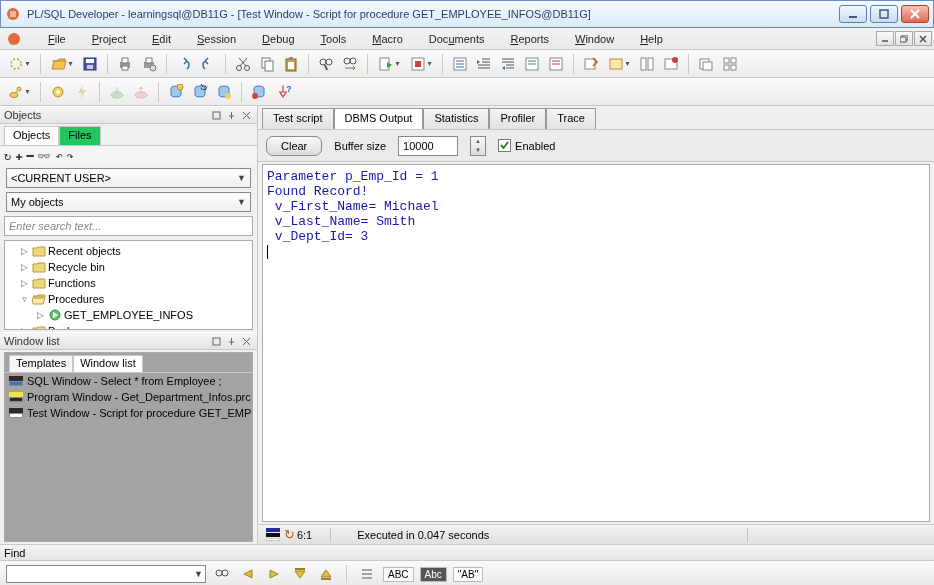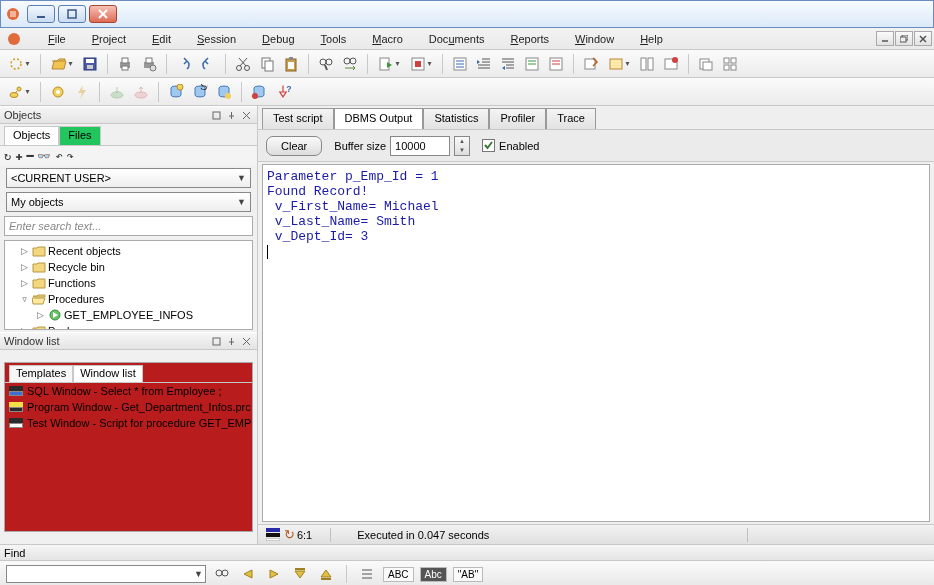--- a/index.html
+++ b/index.html
@@ -53,21 +53,21 @@
 .searchbox { height:20px; border:1px solid #aaa; background:#fff; margin:2px 4px; padding:0 4px; color:#888; font-style:italic; display:flex; align-items:center;}
 
 .tree { flex:0 0 90px; background:#fff; border:1px solid #aaa; margin:2px 4px; overflow-y:scroll; padding:2px;}
 .tree-row { display:flex; align-items:center; height:16px; gap:2px;}
 .tree-toggle { width:11px; font-size:9px; color:#666; text-align:center;}
 .tree-icon { width:14px; height:12px; display:inline-flex;}
 .tree-row .label{white-space:nowrap;}
 .lvl1{padding-left:12px;}
 .lvl2{padding-left:28px;}
 
-.winlist-body { flex:1; background:#b91c1c; border:1px solid #aaa; margin:12px 4px; overflow:hidden;text-align:right;}
+.winlist-body { flex:1; background:#a3a3a3; border:1px solid #aaa; margin:2px 4px; overflow:hidden;text-align:right;}
 .winlist-tabs{height:20px;padding:2px 4px 0;display:flex;border-bottom:1px solid #c8c8c8;}
 .wl-tab{padding:1px 6px;border:1px solid #c8c8c8;border-bottom:none;background:#f6f6f6;}
 .wl-tab.active{background:#fff;}
 .wl-item{padding:2px 4px;display:flex;align-items:center;gap:4px;white-space:nowrap;overflow:hidden;}
 .wl-icon{width:14px;height:10px;flex-shrink:0;}
 
 
 .right { flex: 1; display: flex; flex-direction: column; background:#f0f0f0;}
 .right-tabs { height: 24px; display: flex; padding:2px 4px 0; border-bottom:1px solid #c8c8c8; background:#efefef;}
 .r-tab { padding:3px 10px; border:1px solid #999; border-bottom:none; background:linear-gradient(#f4f4f4,#e2e2e2); margin-right:0px;}
@@ -106,20 +106,21 @@
 </head>
 <body>
 
 <div class="titlebar">
   <span class="app-icon">
     <svg viewBox="0 0 16 16">
         <circle cx="8" cy="8" r="6" fill="#E26B3C"></circle>
         <rect x="5" y="5" width="6" height="6" fill="#fff" opacity="0.5"></rect>
       </svg>
   </span>
+  <span class="title">PL/SQL Developer - learningsql@DB11G - [Test Window - Script for procedure GET_EMPLOYEE_INFOS@DB11G]</span>
   <div class="win-btns">
     <div class="win-btn">
         <svg viewBox="0 0 10 10">
           <line x1="1" y1="8" x2="9" y2="8" stroke="#3a5a88" stroke-width="2"></line>
         </svg>
       </div>
     <div class="win-btn">
         <svg viewBox="0 0 10 10">
           <rect x="1" y="1" width="8" height="8" fill="none" stroke="#3a5a88" stroke-width="1.5"></rect>
         </svg>
@@ -578,21 +579,21 @@
   <div class="right">
     <div class="right-tabs">
       <div class="r-tab">Test script</div>
       <div class="r-tab active">DBMS Output</div>
       <div class="r-tab">Statistics</div>
       <div class="r-tab">Profiler</div>
       <div class="r-tab">Trace</div>
     </div>
     <div class="output-toolbar">
       <button class="btn">Clear</button>
-      <div style="display:flex;align-items:center;gap:4px;">
+      <div style="display:flex;align-items:center;gap:12px;">
         <span>Buffer size</span>
         <input class="num-input" value="10000" style="">
         <div class="spinner">
             <div>▲</div>
             <div>▼</div>
           </div>
       </div>
       <label style="display:flex;align-items:center;">
         <span class="chk">
             <svg viewBox="0 0 9 9">

